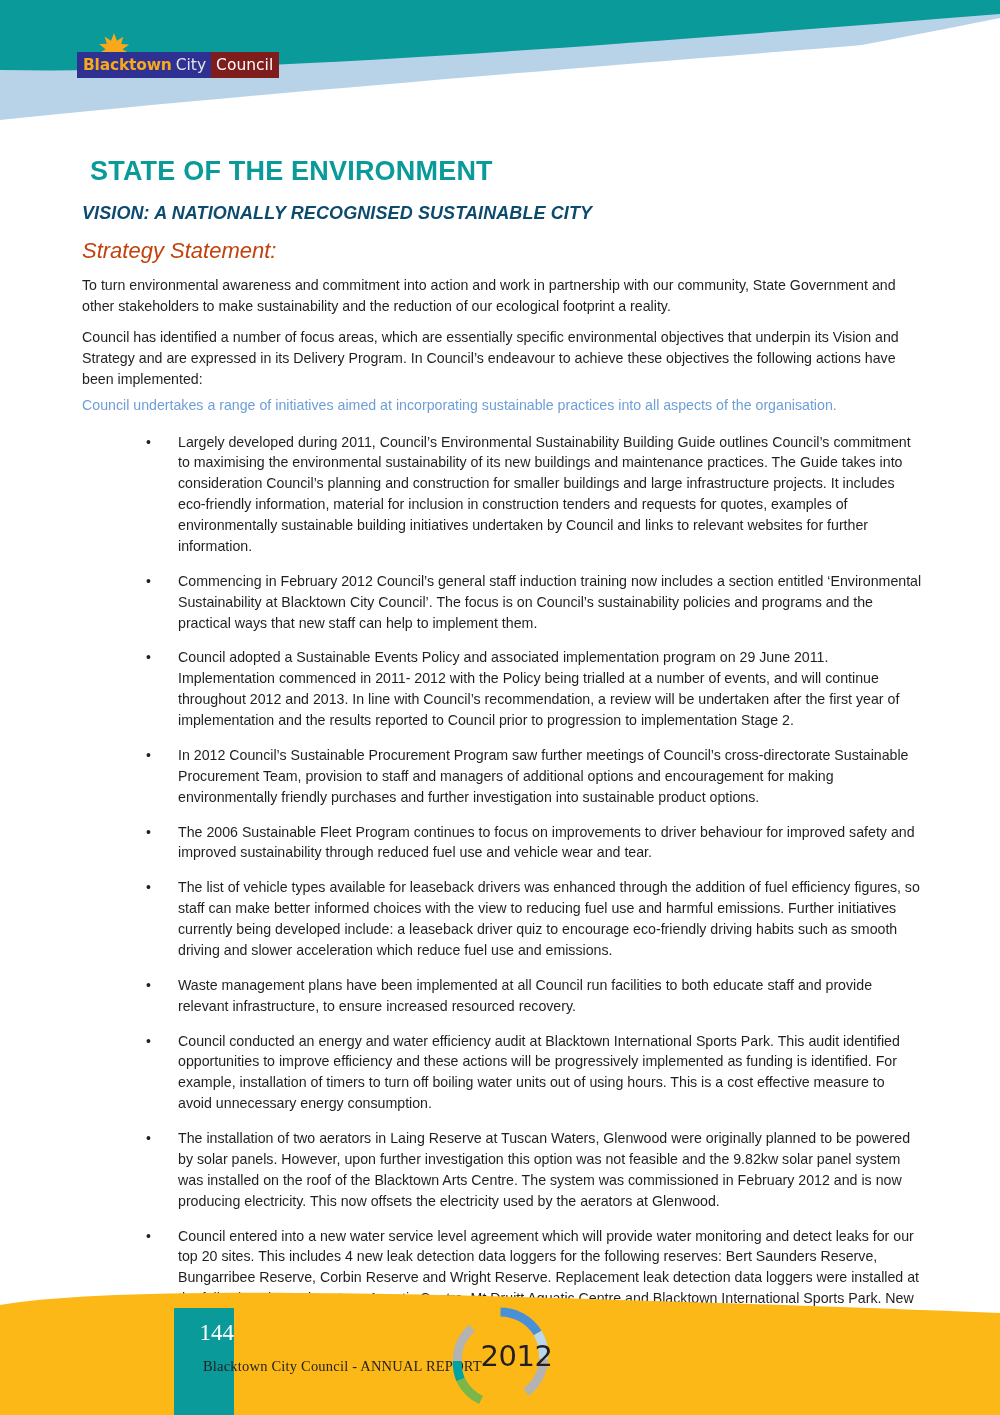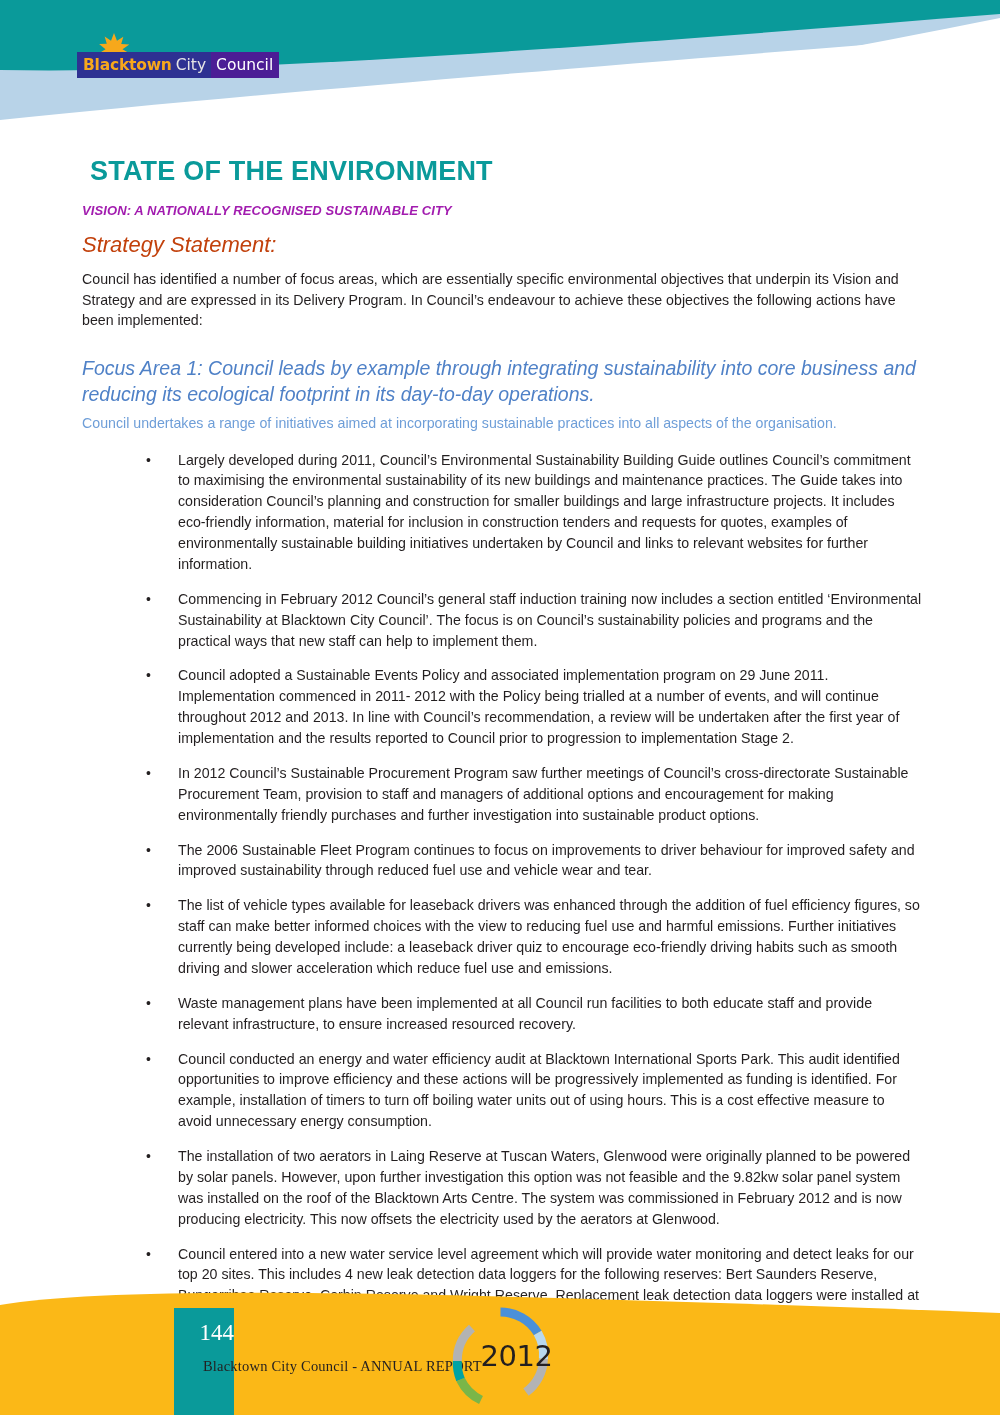--- a/index.html
+++ b/index.html
@@ -36,21 +36,21 @@
     box-shadow: none;
   }
   .logo-seg-navy {
     background: #2e3192;
     display: flex;
     align-items: center;
     padding: 0 5px 0 6px;
     text-align: right;
   }
   .logo-seg-orange {
-    background: #4c1d95;
+    background: #7f1d1d;
     display: flex;
     align-items: center;
     padding: 0 6px 0 5px;
   }
   .logo-word-black {
     color: #f7a81b;
     font-weight: bold;
     font-size: 15.5px;
     letter-spacing: -0.2px;
     font-family: "DejaVu Sans", sans-serif;
@@ -88,25 +88,25 @@
 
   h1.title {
     color: #0a9a9a;
     font-family: "Liberation Sans", sans-serif;
     font-weight: bold;
     font-size: 27px;
     letter-spacing: 0.2px;
     margin: 18px 0 0 8px;
   }
   .vision {
-    color: #a21caf;
+    color: #0c4a6e;
     font-family: "Liberation Sans", sans-serif;
     font-style: italic;
     font-weight: bold;
-    font-size: 13px;
+    font-size: 18px;
     margin: 16px 0 12px 0;
     letter-spacing: 0.1px;
   }
   .strategy-statement {
     color: #c2410c;
     font-family: "Liberation Sans", sans-serif;
     font-style: italic;
     font-size: 22px;
     margin: 14px 0 0 0;
   }
@@ -253,23 +253,23 @@
 
 <div class="page">
   <div class="content">
 
     <h1 class="title">STATE OF THE ENVIRONMENT</h1>
 
     <div class="vision">VISION: A NATIONALLY RECOGNISED SUSTAINABLE CITY</div>
 
     <div class="strategy-statement">Strategy Statement:</div>
 
+    <p class="body-para">To turn environmental awareness and commitment into action and work in partnership with our community, State Government and other stakeholders to make sustainability and the reduction of our ecological footprint a reality.</p>
     <p class="body-para">Council has identified a number of focus areas, which are essentially specific environmental objectives that underpin its Vision and Strategy and are expressed in its Delivery Program.  In Council’s endeavour to achieve these objectives the following actions have been implemented:</p>
 
-    <div class="focus-heading">Focus Area 1: Council leads by example through integrating sustainability into core business and reducing its ecological footprint in its day-to-day operations.</div>
     <div class="focus-sub">Council undertakes a range of initiatives aimed at incorporating sustainable practices into all aspects of the organisation.</div>
 
     <ul class="bullets">
       <li>
         <span class="bullet-dot">•</span>
         <span>Largely developed during 2011, Council’s Environmental Sustainability Building Guide outlines Council’s commitment to maximising the environmental sustainability of its new buildings and maintenance practices. The Guide takes into consideration Council’s planning and construction for smaller buildings and large infrastructure projects. It includes eco-friendly information, material for inclusion in construction tenders and requests for quotes, examples of environmentally sustainable building initiatives undertaken by Council and links to relevant websites for further information.</span>
       </li>
       <li>
         <span class="bullet-dot">•</span>
         <span>Commencing in February 2012 Council’s general staff induction training now includes a section entitled ‘Environmental Sustainability at Blacktown City Council’.  The focus is on Council’s sustainability policies and programs and the practical ways that new staff can help to implement them.</span>

